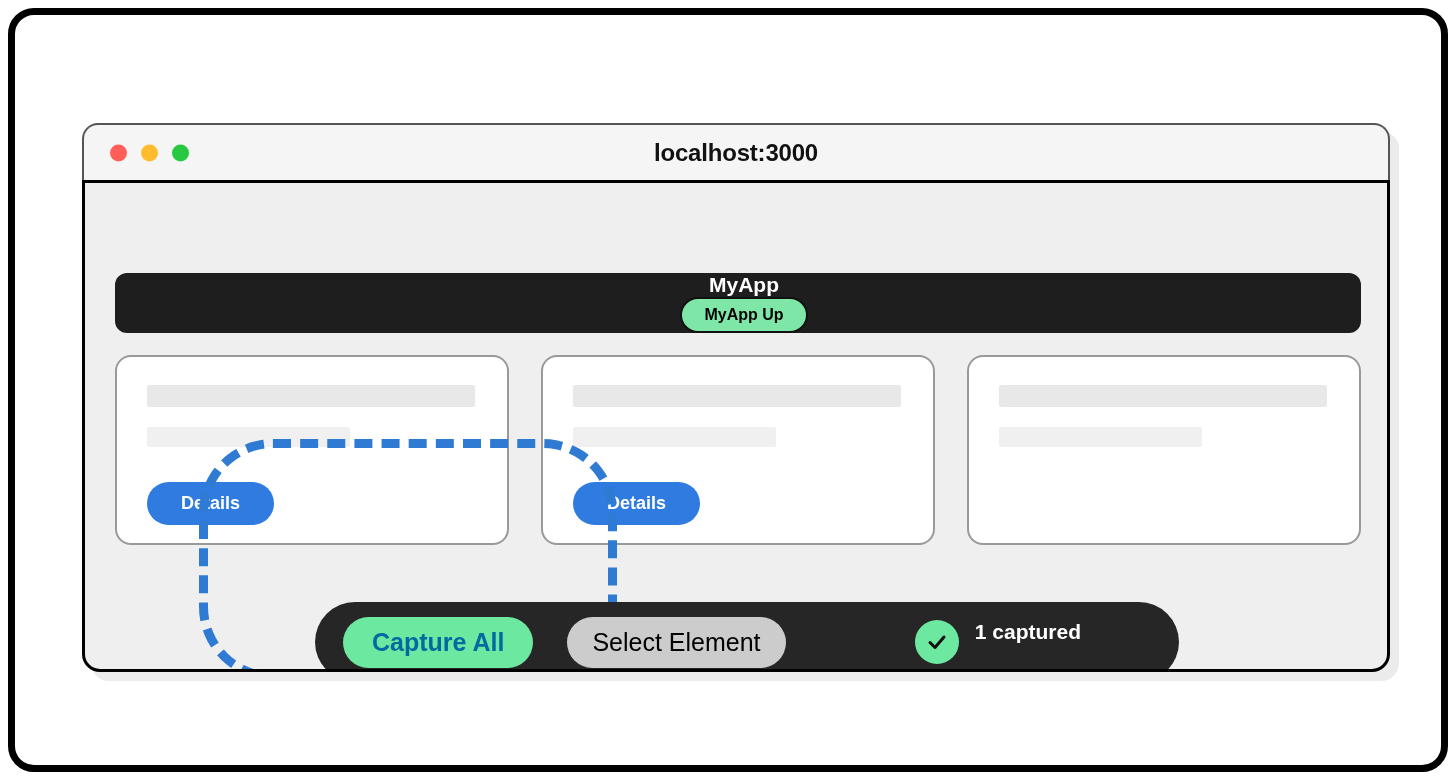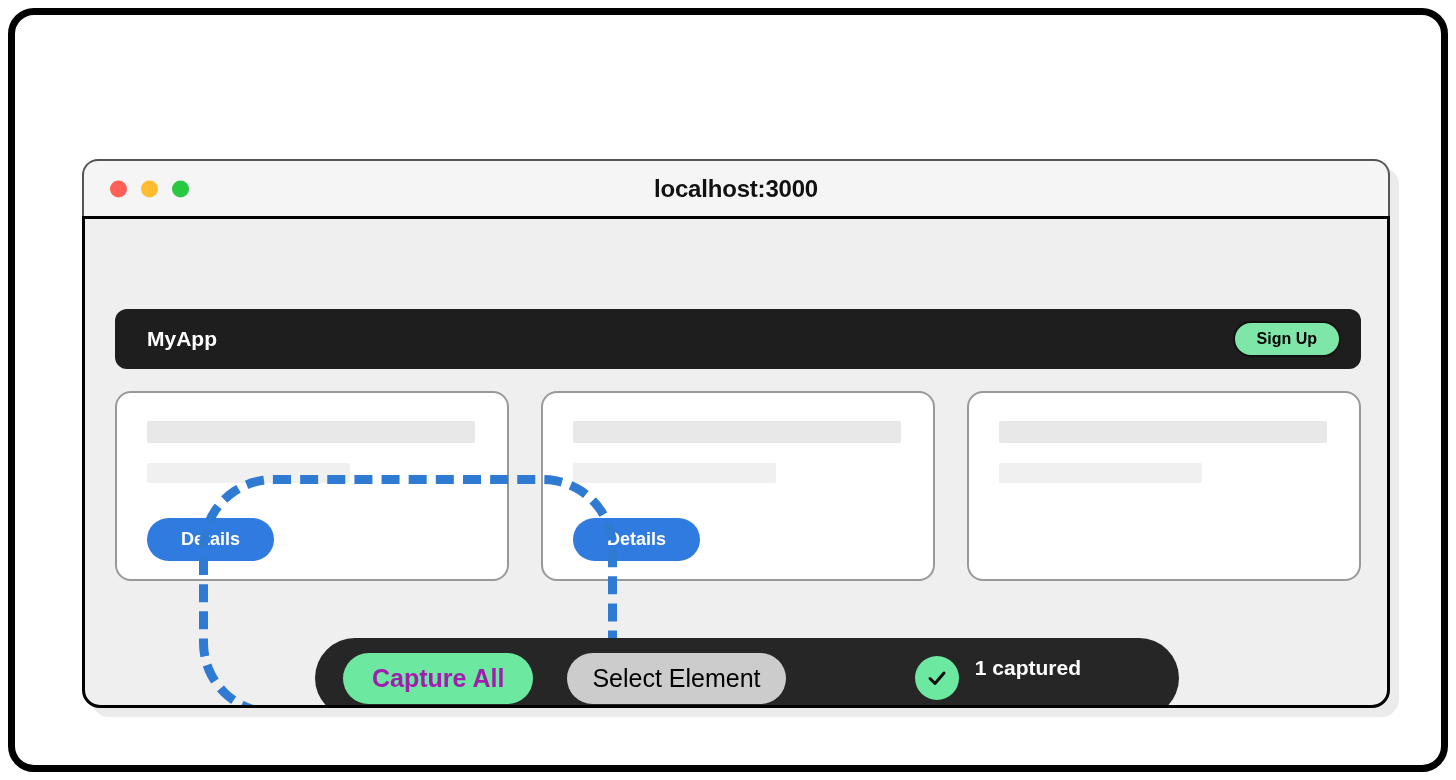--- a/index.html
+++ b/index.html
@@ -22,21 +22,20 @@
     border-radius: 26px;
   }
 
   
   #browser-window {
     position: absolute;
     left: 67px; top: 108px;
     width: 1308px; height: 549px;
     border-radius: 18px;
     filter: drop-shadow(9px 9px 0 rgba(0,0,0,0.08));
-    margin-top: 36px;
   }
 
   #titlebar {
     position: absolute;
     left: 0; top: 0;
     width: 100%; height: 57px;
     background: #f5f5f5;
     border: 2.5px solid #555555;
     border-bottom: none;
     border-radius: 16px 16px 0 0;
@@ -79,20 +78,21 @@
   #app-header {
     position: absolute;
     left: 30px; top: 90px;
     width: 1246px; height: 60px;
     background: #1e1e1e;
     border-radius: 12px;
     display: flex;
     align-items: center;
     justify-content: space-between;
     padding: 0 20px 0 32px;
+    flex-direction: column;
   }
   #app-name {
     color: #ffffff;
     font-size: 21px;
     font-weight: bold;
   }
   #signup-button {
     background: #7ee7a8;
     color: #000000;
     font-size: 16px;
@@ -156,21 +156,21 @@
     width: 864px; height: 80px;
     background: #262626;
     border-radius: 40px;
     display: flex;
     align-items: center;
     padding: 0 28px;
     gap: 34px;
   }
   #capture-all-button {
     background: #6de8a0;
-    color: #a21caf;
+    color: #0369a1;
     font-size: 25px;
     font-weight: bold;
     border: none;
     border-radius: 999px;
     padding: 11px 29px;
     cursor: pointer;
   }
   #select-element-button {
     background: #cccccc;
     color: #000000;
@@ -215,21 +215,21 @@
         <span class="dot yellow"></span>
         <span class="dot green"></span>
       </div>
       <div id="url-title">localhost:3000</div>
     </div>
 
     <div id="browser-content">
 
       <div id="app-header">
         <span id="app-name">MyApp</span>
-        <button id="signup-button">Sign Up</button>
+        <button id="signup-button">MyApp Up</button>
       </div>
 
       <div id="cards-row">
 
         <div class="card">
           <div class="bar bar-primary"></div>
           <div class="bar bar-secondary"></div>
           <button class="details-button">Details</button>
         </div>
 

